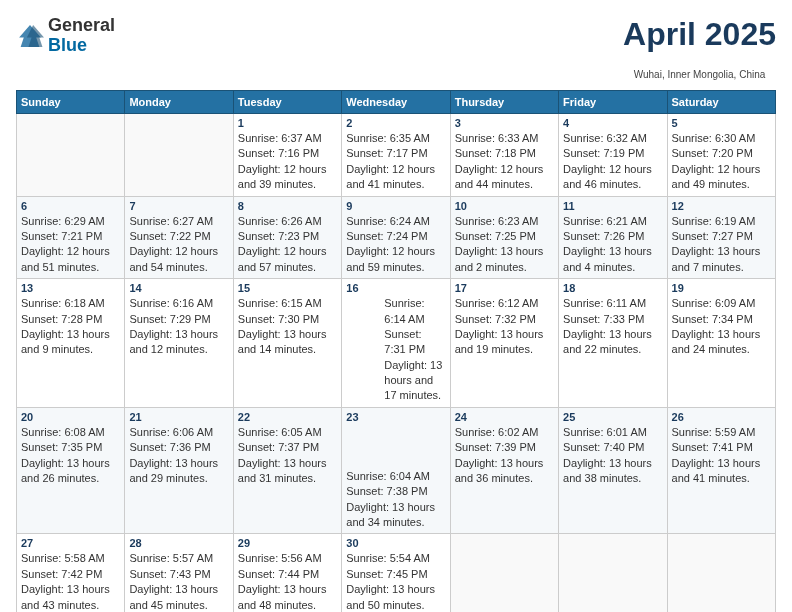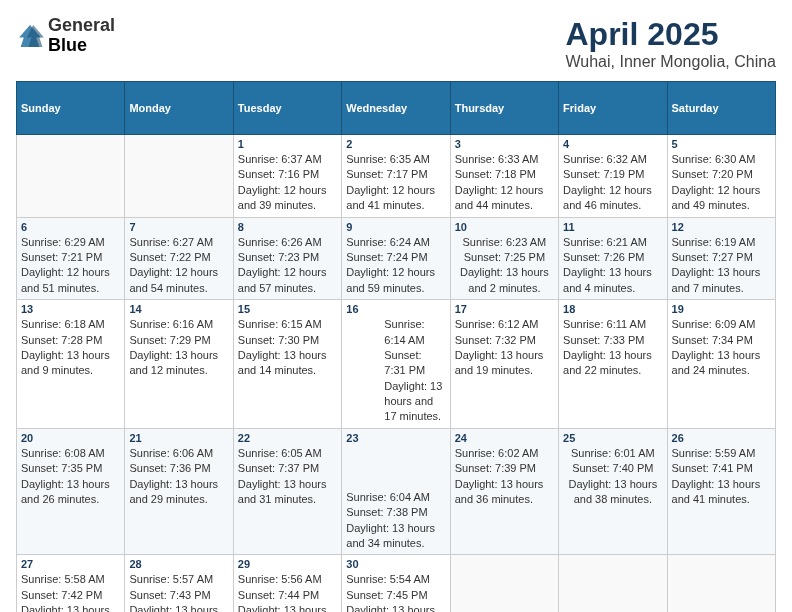--- a/index.html
+++ b/index.html
@@ -32,44 +32,45 @@
       font-size: 18px;
       font-weight: bold;
       color: #333;
       line-height: 1.1;
     }
     .logo-icon {
       width: 28px;
       height: 28px;
     }
     .title-block {
-      text-align: left;
+      text-align: center;
     }
     .main-title {
       font-size: 32px;
       font-weight: bold;
       color: #1a3a5c;
     }
     .subtitle {
-      font-size: 16px;
+      font-size: 10px;
       color: #444;
+      margin-top: 16px;
     }
     .calendar {
       flex: 1;
       border: 1px solid #ccc;
       border-collapse: collapse;
       width: 100%;
       table-layout: fixed;
     }
     .calendar th {
       background: #2471a3;
       color: #fff;
       font-size: 11px;
       font-weight: bold;
-      padding: 20px 4px;
+      padding: 5px 4px;
       text-align: left;
       border: 1px solid #1a5276;
     }
     .calendar td {
       border: 1px solid #ccc;
       vertical-align: top;
       padding: 3px 4px;
       font-size: 9.5px;
       color: #333;
       height: 80px;
@@ -103,21 +104,21 @@
 
 <div class="page">
   <div class="header">
     <div class="logo">
       <svg class="logo-icon" viewBox="0 0 36 36">
         <polygon points="18,4 32,20 26,20 30,32 6,32 10,20 4,20" fill="#2471a3" opacity="0.85"></polygon>
         <polygon points="22,4 36,20 30,20 34,32 16,32 20,20 14,20" fill="#1a5276" opacity="0.6"></polygon>
       </svg>
       <div class="logo-text">
         <div>General</div>
-        <div style="color:#000000">Blue</div>
+        <div style="color:#0369a1">Blue</div>
       </div>
     </div>
     <div class="title-block">
       <div class="main-title">April 2025</div>
       <div class="subtitle">Wuhai, Inner Mongolia, China</div>
     </div>
   </div>
 
   <table class="calendar">
     <thead>
@@ -186,21 +187,21 @@
 Daylight: 12 hours and 57 minutes.</div>
           </td>
           <td>
             <span class="day-number">9</span>
             <div class="day-info" style="white-space: pre-line;">Sunrise: 6:24 AM
 Sunset: 7:24 PM
 Daylight: 12 hours and 59 minutes.</div>
           </td>
           <td>
             <span class="day-number">10</span>
-            <div class="day-info" style="white-space: pre-line; text-align: center;">Sunrise: 6:23 AM
+            <div class="day-info" style="white-space: pre-line;">Sunrise: 6:23 AM
 Sunset: 7:25 PM
 Daylight: 13 hours and 2 minutes.</div>
           </td>
           <td>
             <span class="day-number">11</span>
             <div class="day-info" style="white-space: pre-line;">Sunrise: 6:21 AM
 Sunset: 7:26 PM
 Daylight: 13 hours and 4 minutes.</div>
           </td>
           <td>
@@ -280,21 +281,21 @@
 Daylight: 13 hours and 34 minutes.</div>
           </td>
           <td>
             <span class="day-number">24</span>
             <div class="day-info" style="white-space: pre-line;">Sunrise: 6:02 AM
 Sunset: 7:39 PM
 Daylight: 13 hours and 36 minutes.</div>
           </td>
           <td>
             <span class="day-number">25</span>
-            <div class="day-info" style="white-space: pre-line; text-align: center;">Sunrise: 6:01 AM
+            <div class="day-info" style="white-space: pre-line;">Sunrise: 6:01 AM
 Sunset: 7:40 PM
 Daylight: 13 hours and 38 minutes.</div>
           </td>
           <td>
             <span class="day-number">26</span>
             <div class="day-info" style="white-space: pre-line;">Sunrise: 5:59 AM
 Sunset: 7:41 PM
 Daylight: 13 hours and 41 minutes.</div>
           </td>
         </tr>

